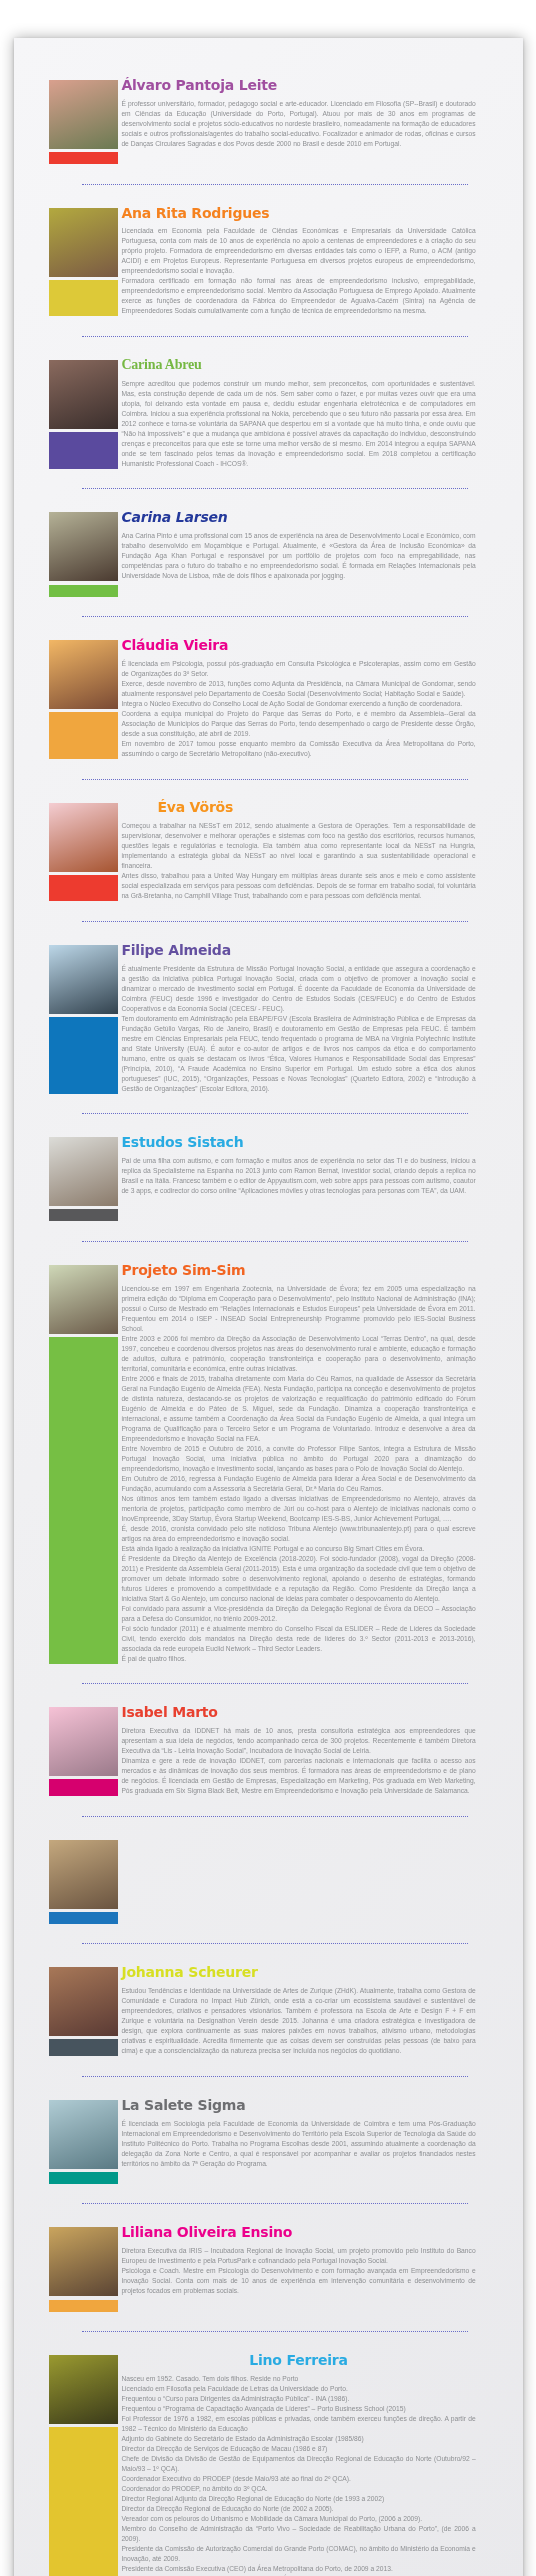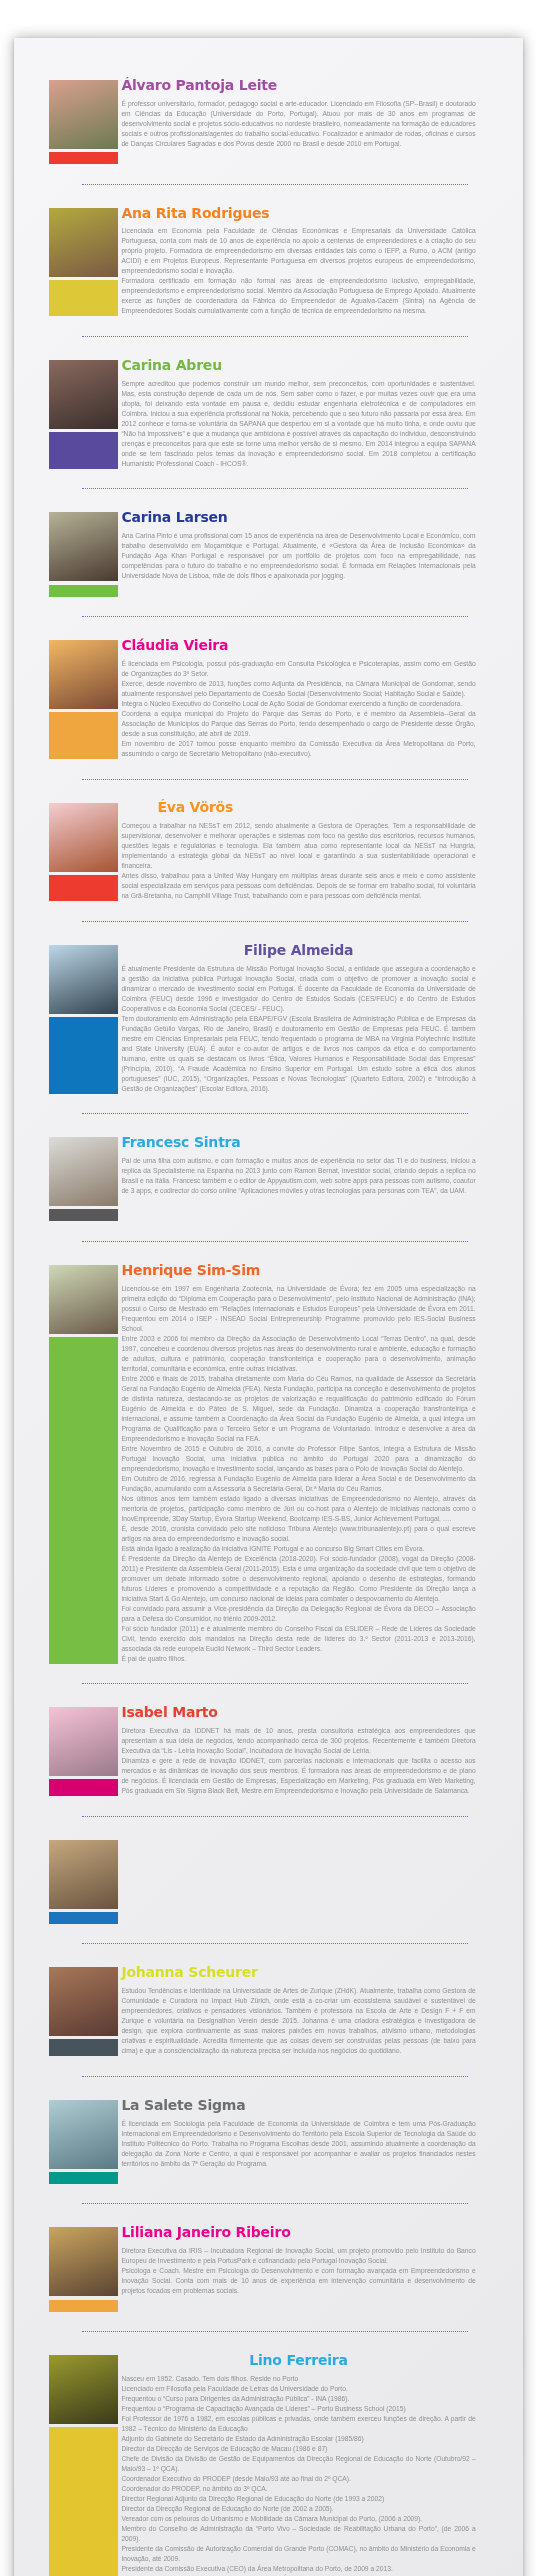--- a/index.html
+++ b/index.html
@@ -91,34 +91,34 @@
           </div>
     </div>
   </section>
 <hr class="sep">
   <section class="profile">
     <div class="left-col">
       <div class="photo" style="background: linear-gradient(160deg, rgb(138, 106, 94) 0%, rgb(58, 46, 44) 100%);"></div>
       <div class="color-bar" style="background: rgb(90, 74, 158);"></div>
     </div>
     <div class="right-col">
-      <h2 class="speaker-name" style="color: rgb(118, 184, 67);">Carina Abreu</h2>
+      <h2 class="speaker-name" style="color: rgb(118, 184, 67); font-family: Liberation Serif, serif;">Carina Abreu</h2>
       <div class="bio">
             <p>Sempre acreditou que podemos construir um mundo melhor, sem preconceitos, com oportunidades e sustentável. Mas, esta construção depende de cada um de nós. Sem saber como o fazer, e por muitas vezes ouvir que era uma utopia, foi deixando esta vontade em pausa e, decidiu estudar engenharia eletrotécnica e de computadores em Coimbra. Iniciou a sua experiência profissional na Nokia, percebendo que o seu futuro não passaria por essa área. Em 2012 conhece e torna-se voluntária da SAPANA que despertou em si a vontade que há muito tinha, e onde ouviu que “Não há impossíveis” e que a mudança que ambiciona é possível através da capacitação do individuo, desconstruindo crenças e preconceitos para que este se torne uma melhor versão de si mesmo. Em 2014 integrou a equipa SAPANA onde se tem fascinado pelos temas da inovação e empreendedorismo social. Em 2018 completou a certificação Humanistic Professional Coach - IHCOS®.</p>
           </div>
     </div>
   </section>
 <hr class="sep">
   <section class="profile">
     <div class="left-col">
       <div class="photo" style="background: linear-gradient(160deg, rgb(181, 178, 151) 0%, rgb(74, 58, 48) 100%);"></div>
       <div class="color-bar" style="background: rgb(114, 191, 68);"></div>
     </div>
     <div class="right-col">
-      <h2 class="speaker-name" style="color: rgb(36, 57, 155);">Carina Larsen</h2>
+      <h2 class="speaker-name" style="color: rgb(36, 57, 155); font-style: italic;">Carina Larsen</h2>
       <div class="bio">
             <p>Ana Carina Pinto é uma profissional com 15 anos de experiência na área de Desenvolvimento Local e Económico, com trabalho desenvolvido em Moçambique e Portugal. Atualmente, é «Gestora da Área de Inclusão Económica» da Fundação Aga Khan Portugal e responsável por um portfólio de projetos com foco na empregabilidade, nas competências para o futuro do trabalho e no empreendedorismo social. É formada em Relações Internacionais pela Universidade Nova de Lisboa, mãe de dois filhos e apaixonada por jogging.</p>
           </div>
     </div>
   </section>
 <hr class="sep">
   <section class="profile">
     <div class="left-col">
       <div class="photo" style="background: linear-gradient(160deg, rgb(242, 183, 101) 0%, rgb(122, 74, 52) 100%);"></div>
       <div class="color-bar" style="background: rgb(240, 166, 62);"></div>
@@ -148,48 +148,48 @@
           </div>
     </div>
   </section>
 <hr class="sep">
   <section class="profile">
     <div class="left-col">
       <div class="photo" style="background: linear-gradient(160deg, rgb(188, 215, 232) 0%, rgb(50, 66, 78) 100%);"></div>
       <div class="color-bar" style="background: rgb(14, 118, 188);"></div>
     </div>
     <div class="right-col">
-      <h2 class="speaker-name" style="color: rgb(100, 80, 160); text-align: center;">Filipe Almeida</h2>
+      <h2 class="speaker-name" style="color: rgb(100, 80, 160);">Filipe Almeida</h2>
       <div class="bio">
             <p>É atualmente Presidente da Estrutura de Missão Portugal Inovação Social, a entidade que assegura a coordenação e a gestão da iniciativa pública Portugal Inovação Social, criada com o objetivo de promover a inovação social e dinamizar o mercado de investimento social em Portugal. É docente da Faculdade de Economia da Universidade de Coimbra (FEUC) desde 1996 e investigador do Centro de Estudos Sociais (CES/FEUC) e do Centro de Estudos Cooperativos e da Economia Social (CECES/ - FEUC).</p>
             <p>Tem doutoramento em Administração pela EBAPE/FGV (Escola Brasileira de Administração Pública e de Empresas da Fundação Getúlio Vargas, Rio de Janeiro, Brasil) e doutoramento em Gestão de Empresas pela FEUC. É também mestre em Ciências Empresariais pela FEUC, tendo frequentado o programa de MBA na Virginia Polytechnic Institute and State University (EUA). É autor e co-autor de artigos e de livros nos campos da ética e do comportamento humano, entre os quais se destacam os livros “Ética, Valores Humanos e Responsabilidade Social das Empresas” (Princípia, 2010), “A Fraude Académica no Ensino Superior em Portugal. Um estudo sobre a ética dos alunos portugueses” (IUC, 2015), “Organizações, Pessoas e Novas Tecnologias” (Quarteto Editora, 2002) e “Introdução à Gestão de Organizações” (Escolar Editora, 2016).</p>
           </div>
     </div>
   </section>
 <hr class="sep">
   <section class="profile">
     <div class="left-col">
       <div class="photo" style="background: linear-gradient(160deg, rgb(220, 220, 216) 0%, rgb(138, 122, 106) 100%);"></div>
       <div class="color-bar" style="background: rgb(88, 88, 90);"></div>
     </div>
     <div class="right-col">
-      <h2 class="speaker-name" style="color: rgb(41, 171, 226);">Francesc Sintra</h2>
+      <h2 class="speaker-name" style="color: rgb(41, 171, 226);">Estudos Sistach</h2>
       <div class="bio">
             <p>Pai de uma filha com autismo, e com formação e muitos anos de experiência no setor das TI e do business, iniciou a replica da Specialisterne na Espanha no 2013 junto com Ramon Bernat, investidor social, criando depois a replica no Brasil e na Itália. Francesc também e o editor de Appyautism.com, web sobre apps para pessoas com autismo, coautor de 3 apps, e codirector do corso online “Aplicaciones móviles y otras tecnologias para personas com TEA”, da UAM.</p>
           </div>
     </div>
   </section>
 <hr class="sep">
   <section class="profile">
     <div class="left-col">
       <div class="photo" style="background: linear-gradient(160deg, rgb(207, 216, 184) 0%, rgb(106, 90, 72) 100%);"></div>
       <div class="color-bar" style="background: rgb(118, 191, 68);"></div>
     </div>
     <div class="right-col">
-      <h2 class="speaker-name" style="color: rgb(242, 101, 34);">Henrique Sim-Sim</h2>
+      <h2 class="speaker-name" style="color: rgb(242, 101, 34);">Projeto Sim-Sim</h2>
       <div class="bio">
             <p>Licenciou-se em 1997 em Engenharia Zootecnia, na Universidade de Évora; fez em 2005 uma especialização na primeira edição do “Diploma em Cooperação para o Desenvolvimento”, pelo Instituto Nacional de Administração (INA); possui o Curso de Mestrado em “Relações Internacionais e Estudos Europeus” pela Universidade de Évora em 2011. Frequentou em 2014 o ISEP - INSEAD Social Entrepreneurship Programme promovido pelo IES-Social Business School.</p>
             <p>Entre 2003 e 2006 foi membro da Direção da Associação de Desenvolvimento Local “Terras Dentro”, na qual, desde 1997, concebeu e coordenou diversos projetos nas áreas do desenvolvimento rural e ambiente, educação e formação de adultos, cultura e património, cooperação transfronteiriça e cooperação para o desenvolvimento, animação territorial, comunitária e económica, entre outras iniciativas.</p>
             <p>Entre 2006 e finais de 2015, trabalha diretamente com Maria do Céu Ramos, na qualidade de Assessor da Secretária Geral na Fundação Eugénio de Almeida (FEA). Nesta Fundação, participa na conceção e desenvolvimento de projetos de distinta natureza, destacando-se os projetos de valorização e requalificação do património edificado do Fórum Eugénio de Almeida e do Páteo de S. Miguel, sede da Fundação. Dinamiza a cooperação transfronteiriça e internacional, e assume também a Coordenação da Área Social da Fundação Eugénio de Almeida, a qual integra um Programa de Qualificação para o Terceiro Setor e um Programa de Voluntariado. Introduz e desenvolve a área da Empreendedorismo e Inovação Social na FEA.</p>
             <p>Entre Novembro de 2015 e Outubro de 2016, a convite do Professor Filipe Santos, integra a Estrutura de Missão Portugal Inovação Social, uma iniciativa pública no âmbito do Portugal 2020 para a dinamização do empreendedorismo, inovação e investimento social, lançando as bases para o Polo de Inovação Social do Alentejo.</p>
             <p>Em Outubro de 2016, regressa à Fundação Eugénio de Almeida para liderar a Área Social e de Desenvolvimento da Fundação, acumulando com a Assessoria à Secretária Geral, Dr.ª Maria do Céu Ramos.</p>
             <p>Nos últimos anos tem também estado ligado a diversas iniciativas de Empreendedorismo no Alentejo, através da mentoria de projetos, participação como membro de Júri ou co-host para o Alentejo de iniciativas nacionais como o InovEmpreende, 3Day Startup, Évora Startup Weekend, Bootcamp IES-S-BS, Junior Achievement Portugal, ….</p>
             <p>É, desde 2016, cronista convidado pelo site noticioso Tribuna Alentejo (www.tribunaalentejo.pt) para o qual escreve artigos na área do empreendedorismo e inovação social.</p>
             <p>Está ainda ligado à realização da iniciativa IGNITE Portugal e ao concurso Big Smart Cities em Évora.</p>
             <p>É Presidente da Direção da Alentejo de Excelência (2018-2020). Foi sócio-fundador (2008), vogal da Direção (2008-2011) e Presidente da Assembleia Geral (2011-2015). Esta é uma organização da sociedade civil que tem o objetivo de promover um debate informado sobre o desenvolvimento regional, apoiando o desenho de estratégias, formando futuros Líderes e promovendo a competitividade e a reputação da Região. Como Presidente da Direção lança a iniciativa Start &amp; Go Alentejo, um concurso nacional de ideias para combater o despovoamento do Alentejo.</p>
@@ -246,21 +246,21 @@
           </div>
     </div>
   </section>
 <hr class="sep">
   <section class="profile">
     <div class="left-col">
       <div class="photo" style="background: linear-gradient(160deg, rgb(202, 165, 94) 0%, rgb(90, 68, 52) 100%);"></div>
       <div class="color-bar" style="background: rgb(240, 166, 62);"></div>
     </div>
     <div class="right-col">
-      <h2 class="speaker-name" style="color: rgb(236, 0, 140);">Liliana Janeiro Ribeiro</h2>
+      <h2 class="speaker-name" style="color: rgb(236, 0, 140);">Liliana Oliveira Ensino</h2>
       <div class="bio">
             <p>Diretora Executiva da IRIS – Incubadora Regional de Inovação Social, um projeto promovido pelo Instituto do Banco Europeu de Investimento e pela PortusPark e cofinanciado pela Portugal Inovação Social.</p>
             <p>Psicóloga e Coach. Mestre em Psicologia do Desenvolvimento e com formação avançada em Empreendedorismo e Inovação Social. Conta com mais de 10 anos de experiência em intervenção comunitária e desenvolvimento de projetos focados em problemas sociais.</p>
           </div>
     </div>
   </section>
 <hr class="sep">
   <section class="profile">
     <div class="left-col">
       <div class="photo" style="background: linear-gradient(160deg, rgb(154, 154, 48) 0%, rgb(58, 58, 26) 100%);"></div>

